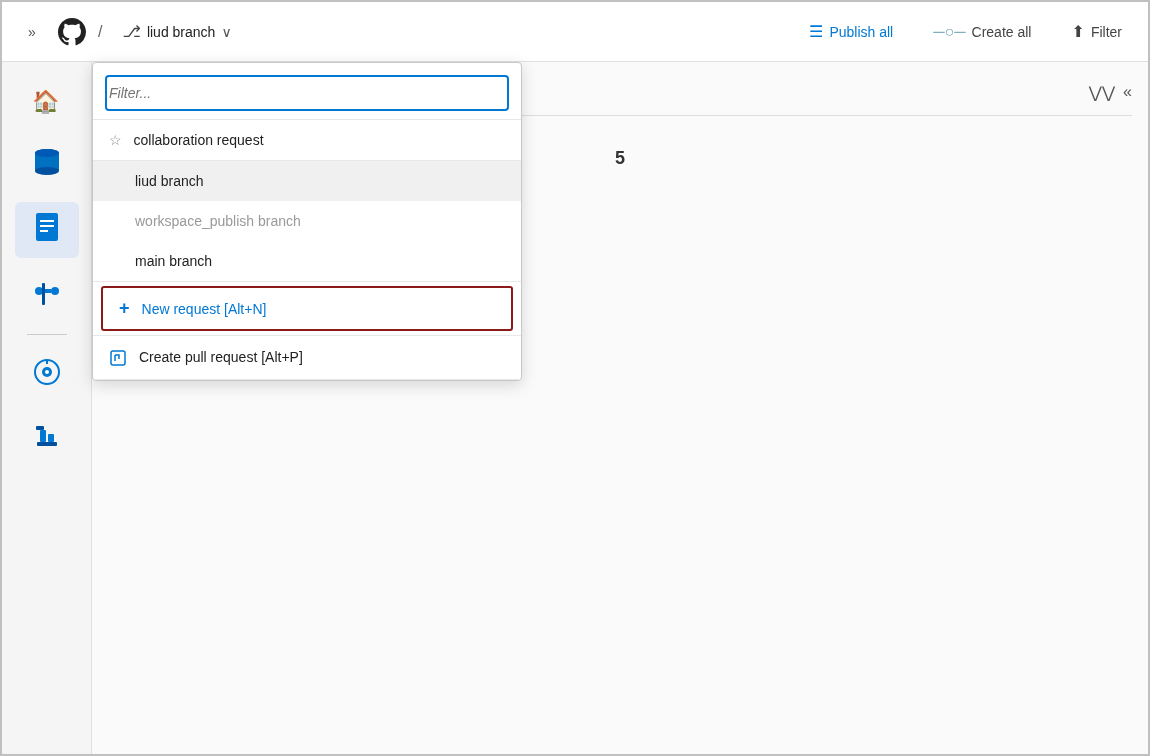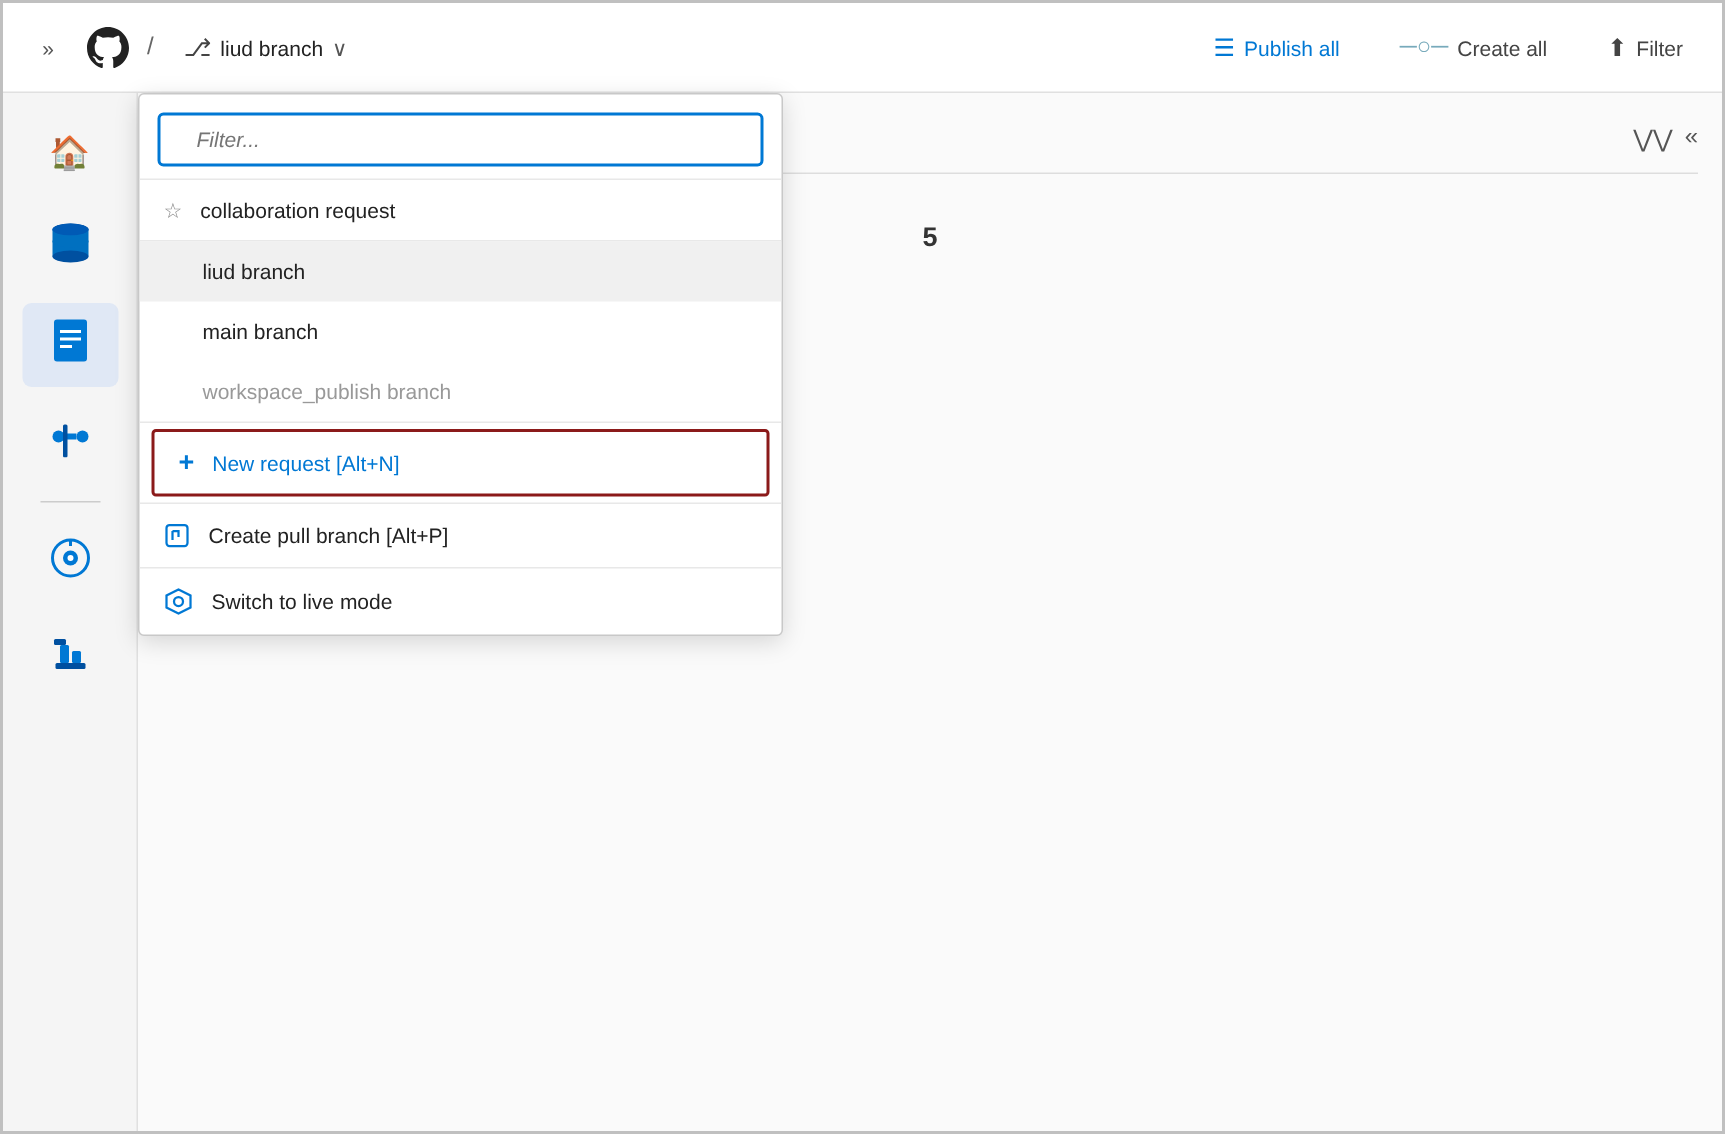--- a/index.html
+++ b/index.html
@@ -164,21 +164,21 @@
       z-index: 100;
       overflow: hidden;
     }
 
     .filter-input-wrapper {
       padding: 12px 12px 8px 12px;
     }
 
     .filter-input {
       width: 100%;
-      padding: 8px 24px;
+      padding: 8px 2px;
       border: 2px solid #0078d4;
       border-radius: 4px;
       font-size: 14px;
       color: #0f172a;
       outline: none;
       font-style: italic;
     }
 
     .dropdown-divider {
       height: 1px;
@@ -395,59 +395,50 @@
         <span class="star-icon">☆</span>
         <span>collaboration request</span>
       </div>
 
       <div class="dropdown-divider"></div>
 
       <div class="dropdown-item selected">
         <span style="margin-left:26px;">liud branch</span>
       </div>
 
+      <div class="dropdown-item muted">
+        <span style="margin-left:26px;">workspace_publish branch</span>
+      </div>
+
       <div class="dropdown-item">
         <span style="margin-left:26px;">main branch</span>
-      </div>
-
-      <div class="dropdown-item muted">
-        <span style="margin-left:26px;">workspace_publish branch</span>
       </div>
 
       <div class="dropdown-divider"></div>
 
       <div class="dropdown-item new-branch">
         <span class="plus-icon">+</span>
         <span>New request [Alt+N]</span>
       </div>
 
       <div class="dropdown-divider"></div>
 
       <div class="dropdown-item">
         <span class="pull-icon">
           <svg width="18" height="18" viewBox="0 0 18 18" fill="none" style="vertical-align:middle;">
             <rect x="2" y="2" width="14" height="14" rx="2" stroke="#0078d4" stroke-width="1.5" fill="none"></rect>
             <polyline points="6,6 10,6 10,10" stroke="#0078d4" stroke-width="1.5" fill="none"></polyline>
             <line x1="6" y1="6" x2="6" y2="12" stroke="#0078d4" stroke-width="1.5"></line>
           </svg>
         </span>
-        <span>Create pull branch [Alt+P]</span>
+        <span>Create pull request [Alt+P]</span>
       </div>
 
       <div class="dropdown-divider"></div>
 
-      <div class="dropdown-item">
-        <span class="live-icon">
-          <svg width="20" height="20" viewBox="0 0 20 20" fill="none" style="vertical-align:middle;">
-            <polygon points="10,2 18,6 18,14 10,18 2,14 2,6" stroke="#0078d4" stroke-width="1.5" fill="none"></polygon>
-            <circle cx="10" cy="10" r="3" stroke="#0078d4" stroke-width="1.5" fill="none"></circle>
-          </svg>
-        </span>
-        <span>Switch to live mode</span>
-      </div>
     </div>
 
     <div class="right-panel">
       <div class="panel-header">
         <div style="display:flex; align-items:center; gap:12px;">
           <input type="text" class="search-box" placeholder="" style="border: 1px solid rgb(204, 204, 204); padding: 6px 10px; border-radius: 3px; width: 120px;">
         </div>
         <div class="collapse-icons">
           <span style="cursor:pointer; font-size:16px; color:#555;">⋁⋁</span>
           <span style="cursor:pointer; font-size:16px; color:#555;">«</span>

